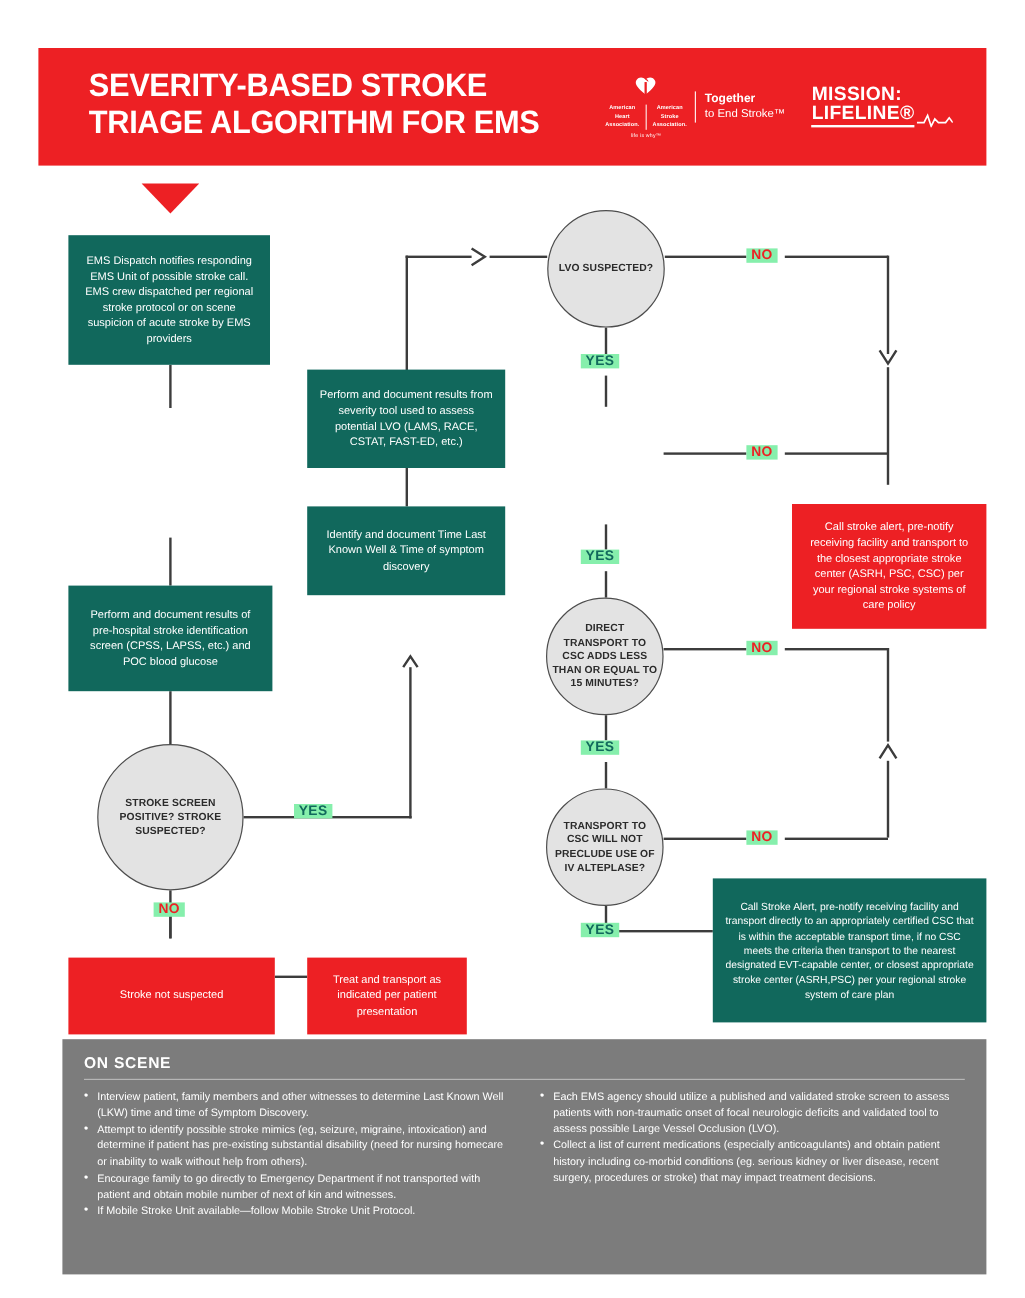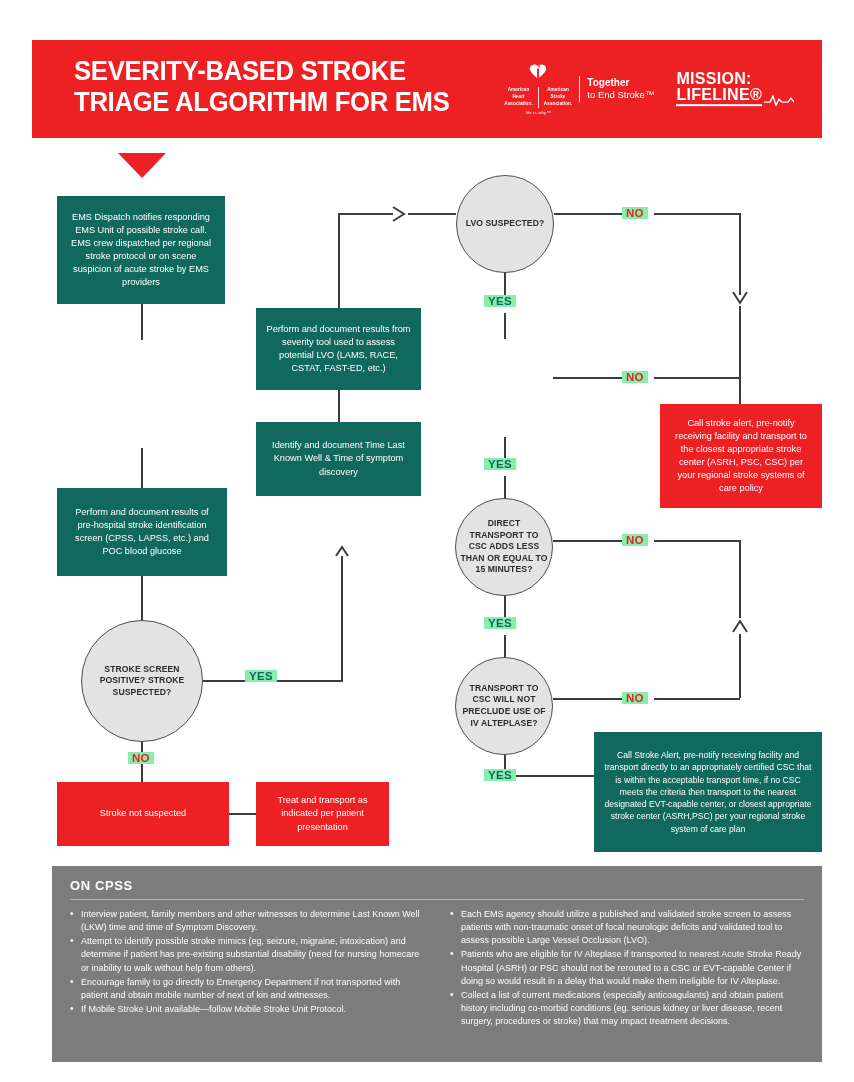--- a/index.html
+++ b/index.html
@@ -76,21 +76,21 @@
     align-items: center;
     justify-content: center;
     text-align: center;
     color: #ffffff;
     font-size: 9.2px;
     line-height: 1.42;
     padding: 7px 9px;
     z-index: 3;
   }
   .node.green { background: #11685C; }
-  .node.red { background: #ED2024; }
+  .node.red { background: #ED2024; margin-top: 16px; }
 
   .circle {
     position: absolute;
     border-radius: 50%;
     background: #E3E3E3;
     border: 1.3px solid #4d4d4d;
     display: flex;
     align-items: center;
     justify-content: center;
     text-align: center;
@@ -341,34 +341,33 @@
 
   <div class="lbl yes" style="left:484px; top:769px;">YES</div>
   <div class="ln lnv" style="left:504px; top:755px; height:22px;"></div>
   <div class="ln lnh" style="left:504px; top:775px; width:90px;"></div>
 
   <div class="node green" style="left:594px; top:732px; width:228px; height:120px; font-size:8.6px;">
     <span>Call Stroke Alert, pre-notify receiving facility and transport directly to an appropriately certified CSC that is within the acceptable transport time, if no CSC meets the criteria then transport to the nearest designated EVT-capable center, or closest appropriate stroke center (ASRH,PSC) per your regional stroke system of care plan</span>
   </div>
 
   <div class="onscene">
-    <div class="onscene-title">ON CPSS</div>
+    <div class="onscene-title">ON SCENE</div>
     <div class="onscene-rule"></div>
     <div class="onscene-cols">
       <div class="onscene-col">
         <ul>
           <li>Interview patient, family members and other witnesses to determine Last Known Well (LKW) time and time of Symptom Discovery.</li>
           <li>Attempt to identify possible stroke mimics (eg, seizure, migraine, intoxication) and determine if patient has pre-existing substantial disability (need for nursing homecare or inability to walk without help from others).</li>
           <li>Encourage family to go directly to Emergency Department if not transported with patient and obtain mobile number of next of kin and witnesses.</li>
           <li>If Mobile Stroke Unit available—follow Mobile Stroke Unit Protocol.</li>
         </ul>
       </div>
       <div class="onscene-col">
         <ul>
           <li>Each EMS agency should utilize a published and validated stroke screen to assess patients with non-traumatic onset of focal neurologic deficits and validated tool to assess possible Large Vessel Occlusion (LVO).</li>
-          <li>Patients who are eligible for IV Alteplase if transported to nearest Acute Stroke Ready Hospital (ASRH) or PSC should not be rerouted to a CSC or EVT-capable Center if doing so would result in a delay that would make them ineligible for IV Alteplase.</li>
           <li>Collect a list of current medications (especially anticoagulants) and obtain patient history including co-morbid conditions (eg. serious kidney or liver disease, recent surgery, procedures or stroke) that may impact treatment decisions.</li>
         </ul>
       </div>
     </div>
   </div>
 
 </div>
 
 </body></html>

